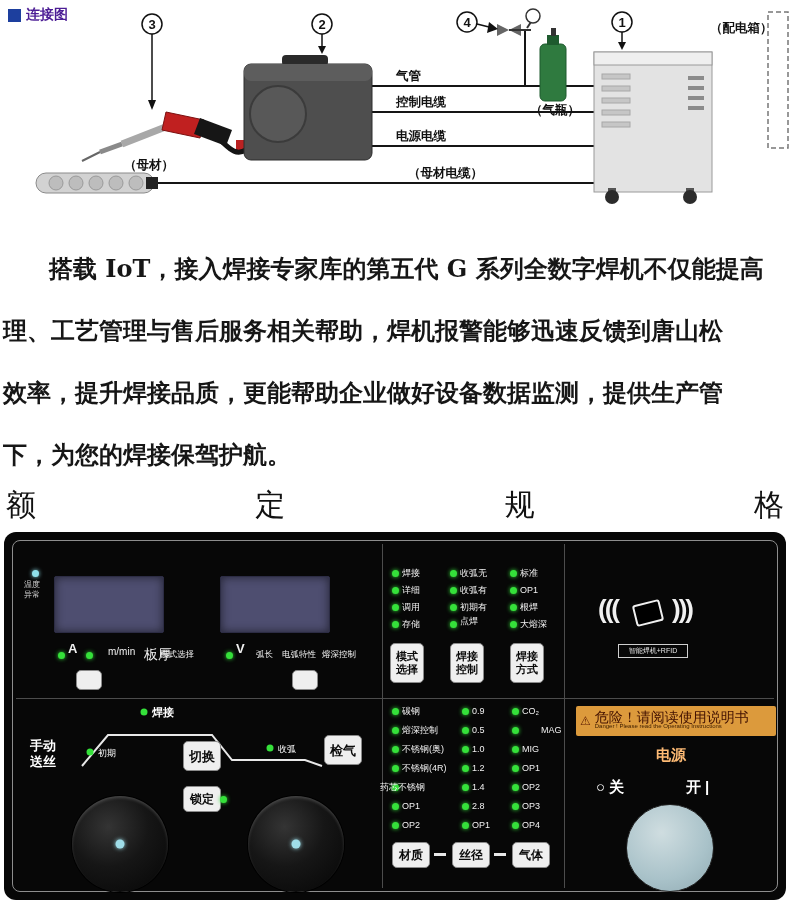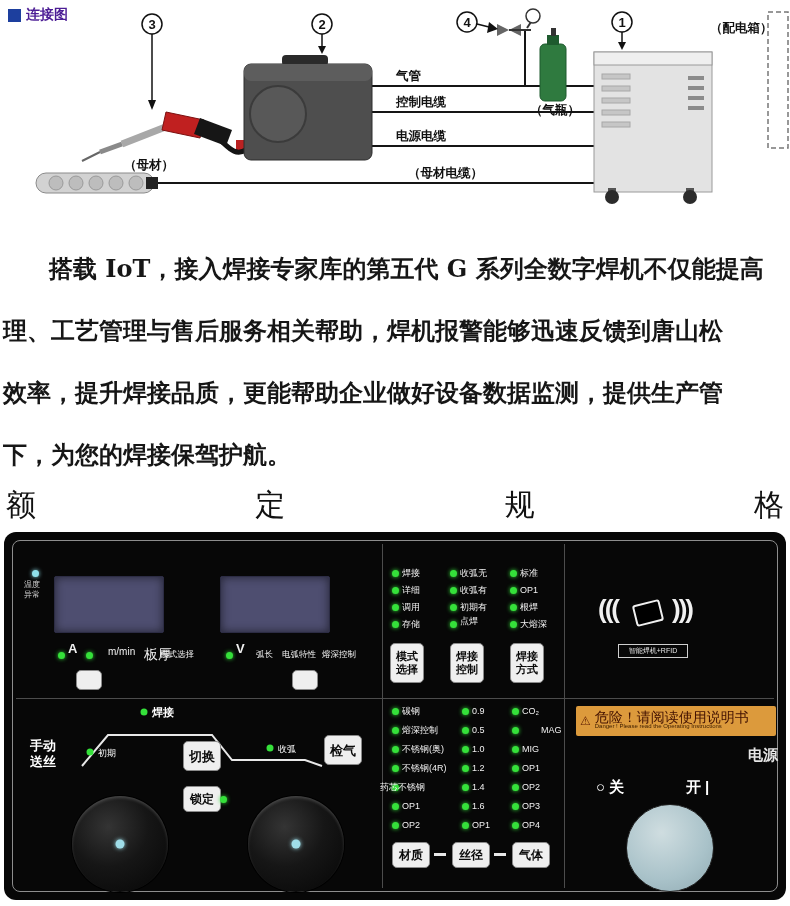--- a/index.html
+++ b/index.html
@@ -47,21 +47,21 @@
   .manual { position:absolute; left:24px; top:206px; width:30px; color:#fff; font-weight:bold; font-size:13px;
     line-height:16px; text-align:center; cursor:pointer; }
   .waveform { position:absolute; left:60px; top:170px; }
   .wlab { font-size:9px; fill:#fff; font-family:inherit; }
   .wlab-big { font-size:11px; font-weight:bold; fill:#fff; font-family:inherit; }
   .warning { position:absolute; left:572px; top:174px; width:200px; height:30px; background:#dc9a3c;
     border-radius:2px; padding:2px 4px; display:flex; align-items:center; gap:4px; }
   .warn-icon { font-size:12px; color:#5a1a00; }
   .warn-l1 { font-size:14px; color:#401000; font-weight:normal; line-height:10px; white-space:nowrap; }
   .warn-l2 { font-size:6px; color:#402000; line-height:8px; white-space:nowrap; }
-  .pw-title { position:absolute; left:560px; top:214px; width:214px; text-align:right; color:#e5e5e5;
+  .pw-title { position:absolute; left:560px; top:214px; width:214px; text-align:center; color:#fdba74;
     font-size:15px; font-weight:bold; }
   .pw-sym { position:absolute; color:#fff; font-size:15px; font-weight:bold; display:flex; gap:4px; }
   .power-btn { position:absolute; left:622px; top:272px; width:88px; height:88px; border-radius:50%;
     background:radial-gradient(circle at 40% 32%, #cfdde0 0%, #a9c2c9 60%, #8fa9b1 100%);
     border:1px solid #222; cursor:pointer; }
   .rfid-arc { position:absolute; color:#f0f0f0; font-size:26px; font-weight:bold; letter-spacing:-2px; top:62px; }
   .rfid-card { position:absolute; left:630px; top:70px; width:28px; height:22px; background:#000;
     border:2px solid #f0f0f0; border-radius:3px; transform:rotate(-14deg); }
   .rfid-label { position:absolute; left:614px; top:112px; width:70px; height:14px; border:1px solid #cfcfcf;
     color:#e8e8e8; font-size:7px; display:flex; align-items:center; justify-content:center; white-space:nowrap; }
@@ -312,21 +312,21 @@
   <span class="led" style="left:388px;top:252px"></span>
   <span class="plab" style="left:376px;top:250px">药芯不锈钢</span>
   <span class="led" style="left:458px;top:252px"></span>
   <span class="plab" style="left:468px;top:250px">1.4</span>
   <span class="led" style="left:508px;top:252px"></span>
   <span class="plab" style="left:518px;top:250px">OP2</span>
 
   <span class="led" style="left:388px;top:271px"></span>
   <span class="plab" style="left:398px;top:269px">OP1</span>
   <span class="led" style="left:458px;top:271px"></span>
-  <span class="plab" style="left:468px;top:269px">1.6</span>
+  <span class="plab" style="left:468px;top:269px">2.8</span>
   <span class="led" style="left:508px;top:271px"></span>
   <span class="plab" style="left:518px;top:269px">OP3</span>
 
   <span class="led" style="left:388px;top:290px"></span>
   <span class="plab" style="left:398px;top:288px">OP2</span>
   <span class="led" style="left:458px;top:290px"></span>
   <span class="plab" style="left:468px;top:288px">OP1</span>
   <span class="led" style="left:508px;top:290px"></span>
   <span class="plab" style="left:518px;top:288px">OP4</span>
 

